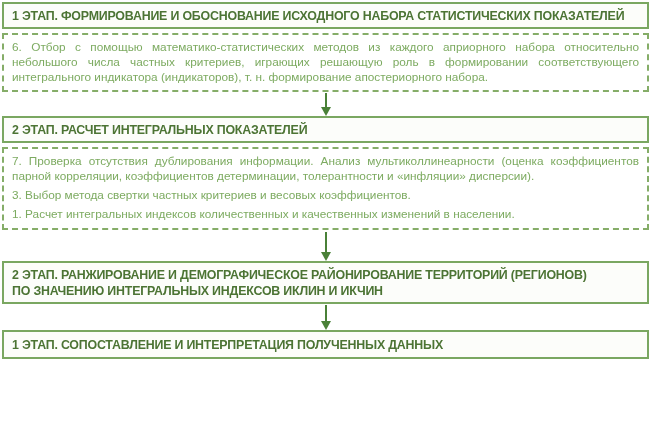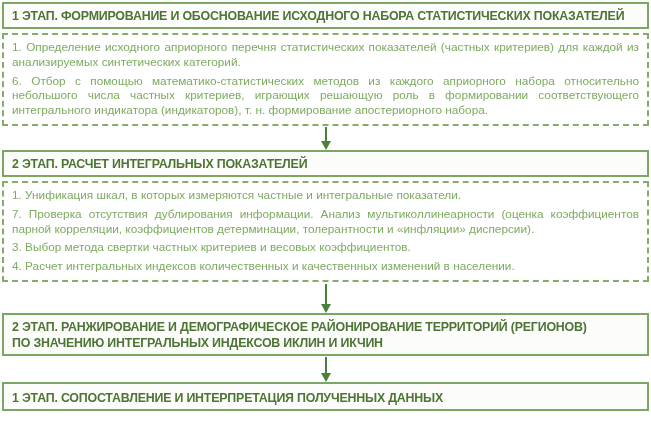--- a/index.html
+++ b/index.html
@@ -24,21 +24,21 @@
   .stage-header{
     border:2px solid var(--border-green);
     background:var(--header-bg);
     color:var(--header-text);
     font-weight:bold;
     font-size:12.4px;
     letter-spacing:-0.2px;
     line-height:16px;
     padding:4px 8px 3px 8px;
     display:flex;
-    align-items:flex-end;
+    align-items:center;
   }
   .stage-header .title{white-space:pre-line;}
   .detail-box{
     border:2px dashed var(--dash-green);
     background:var(--box-bg);
     color:var(--body-text);
     font-size:11.8px;
     line-height:14.8px;
     text-align:justify;
     padding:5px 8px 6px 8px;
@@ -67,36 +67,34 @@
 </style>
 </head>
 <body>
 
 <div class="canvas">
 
   <div class="stage-header">
     <span class="title">1 ЭТАП. ФОРМИРОВАНИЕ И ОБОСНОВАНИЕ ИСХОДНОГО НАБОРА СТАТИСТИЧЕСКИХ ПОКАЗАТЕЛЕЙ</span>
   </div>
   <div class="detail-box">
-    <p>1. Определение исходного априорного перечня статистических показателей (частных критериев) для каждой из анализируемых синтетических категорий.</p>
     <p>6. Отбор с помощью математико-статистических методов из каждого априорного набора относительно небольшого числа частных критериев, играющих решающую роль в формировании соответствующего интегрального индикатора (индикаторов), т. н. формирование апостериорного набора.</p>
   </div>
   <div class="arrow-wrap arrow-1">
     <div class="arrow-line"></div>
     <div class="arrow-head"></div>
   </div>
 
   <div class="stage-header">
     <span class="title">2 ЭТАП. РАСЧЕТ ИНТЕГРАЛЬНЫХ ПОКАЗАТЕЛЕЙ</span>
   </div>
   <div class="detail-box h2-box" style="margin-top:4px;">
-    <p>1. Унификация шкал, в которых измеряются частные и интегральные показатели.</p>
     <p>7. Проверка отсутствия дублирования информации. Анализ мультиколлинеарности (оценка коэффициентов парной корреляции, коэффициентов детерминации, толерантности и «инфляции» дисперсии).</p>
     <p>3. Выбор метода свертки частных критериев и весовых коэффициентов.</p>
-    <p>4. Расчет интегральных индексов количественных и качественных изменений в населении.</p>
+    <p>1. Расчет интегральных индексов количественных и качественных изменений в населении.</p>
   </div>
   <div class="arrow-wrap arrow-2">
     <div class="arrow-line"></div>
     <div class="arrow-head"></div>
   </div>
 
   <div class="stage-header">
     <span class="title">2 ЭТАП. РАНЖИРОВАНИЕ И ДЕМОГРАФИЧЕСКОЕ РАЙОНИРОВАНИЕ ТЕРРИТОРИЙ (РЕГИОНОВ)
 ПО ЗНАЧЕНИЮ ИНТЕГРАЛЬНЫХ ИНДЕКСОВ ИКЛИН И ИКЧИН</span>
   </div>

